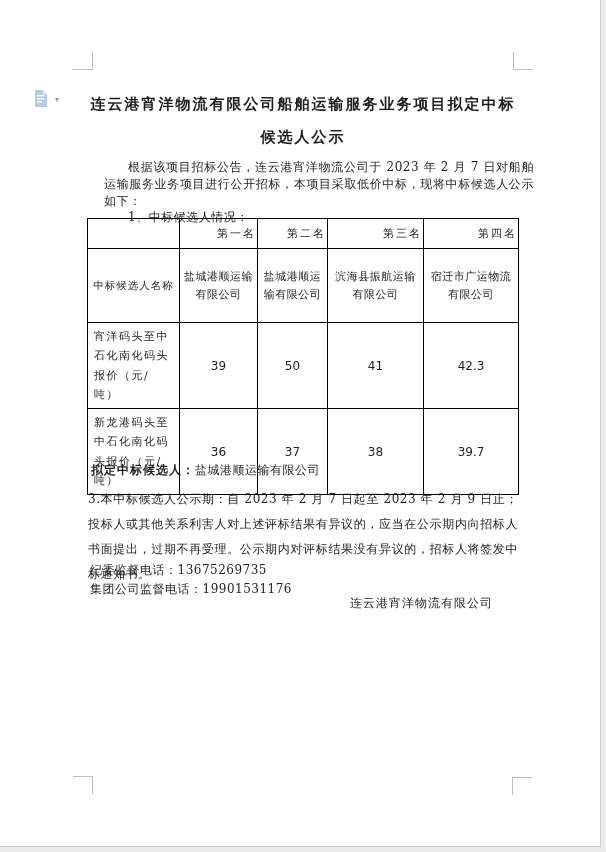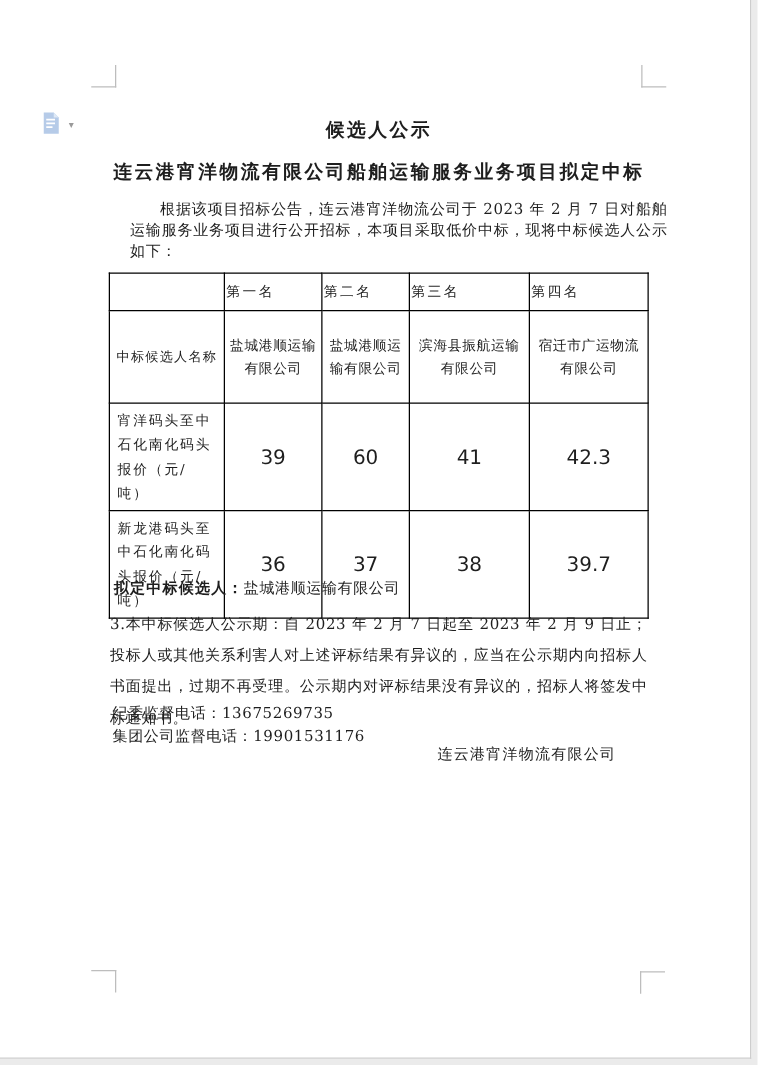--- a/index.html
+++ b/index.html
@@ -38,25 +38,25 @@
     font-size:12px;line-height:16.8px;letter-spacing:0.5px;
   }
   .intro p{margin:0;text-indent:24px;}
   .intro p.just{text-align:justify;}
 
   table.doc-table{
     position:absolute;top:218px;left:87px;width:431px;
     border-collapse:collapse;table-layout:fixed;
   }
   table.doc-table td{border:1px solid #000;vertical-align:middle;overflow:hidden;}
-  .th-cell{font-size:11px;text-align:left;letter-spacing:2px;}
+  .th-cell{font-size:11px;text-align:right;letter-spacing:2px;}
   .lab-center{font-size:10.5px;text-align:center;letter-spacing:1px;}
   .lab-left{font-size:11px;text-align:left;padding:4px 6px;line-height:1.75;letter-spacing:1.5px;}
   .name-cell{font-size:11px;text-align:center;padding:2px 4px;line-height:1.6;letter-spacing:0.5px;}
-  .val{font-size:16px;text-align:center;font-family:"DejaVu Sans",sans-serif;}
+  .val{font-size:12px;text-align:center;font-family:"DejaVu Sans",sans-serif;}
 
   .proposed{position:absolute;top:462px;left:76px;width:430px;font-size:12px;padding-left:15px;letter-spacing:0.5px;}
   .proposed .b{font-weight:bold;letter-spacing:1px;}
 
   .notice{position:absolute;top:487px;left:88px;width:430px;margin:0;
     font-size:12px;line-height:25px;text-align:justify;letter-spacing:0.5px;}
 
   .contacts{position:absolute;top:561px;left:90px;font-size:12px;line-height:19px;letter-spacing:0.5px;}
 
   .sig{position:absolute;top:595px;left:96px;width:413px;text-align:right;
@@ -79,26 +79,27 @@
         <path d="M10 1 l4 4 h-4 z" fill="#dfe9f6"></path>
         <rect x="4" y="6" width="7" height="1.4" fill="#ffffff"></rect>
         <rect x="4" y="9" width="7" height="1.4" fill="#ffffff"></rect>
         <rect x="4" y="12" width="5" height="1.4" fill="#ffffff"></rect>
       </svg>
     </span>
     <span class="arrow">▾</span>
   </div>
 
   <div class="title">
+    <div>连云港宵洋物流有限公司船舶运输服务业务项目拟定中标</div>
     <div>候选人公示</div>
-    <div>连云港宵洋物流有限公司船舶运输服务业务项目拟定中标</div>
   </div>
 
   <div class="intro">
     <p class="just">根据该项目招标公告，连云港宵洋物流公司于 2023 年 2 月 7 日对船舶运输服务业务项目进行公开招标，本项目采取低价中标，现将中标候选人公示如下：</p>
+    <p>1、中标候选人情况：</p>
   </div>
 
   <table class="doc-table">
     <colgroup>
       <col style="width:92px">
         <col style="width:78px">
         <col style="width:70px">
         <col style="width:96px">
         <col style="width:95px">
     </colgroup>
@@ -113,21 +114,21 @@
     <tr style="height:74px">
       <td class="lab-center">中标候选人名称</td>
       <td class="name-cell">盐城港顺运输有限公司</td>
       <td class="name-cell">盐城港顺运输有限公司</td>
       <td class="name-cell">滨海县振航运输有限公司</td>
       <td class="name-cell">宿迁市广运物流有限公司</td>
     </tr>
     <tr style="height:65px">
       <td class="lab-left">宵洋码头至中石化南化码头报价（元/吨）</td>
       <td class="val">39</td>
-      <td class="val">60</td>
+      <td class="val">50</td>
       <td class="val">41</td>
       <td class="val">42.3</td>
     </tr>
     <tr style="height:65px">
       <td class="lab-left">新龙港码头至中石化南化码头报价（元/吨）</td>
       <td class="val">36</td>
       <td class="val">37</td>
       <td class="val">38</td>
       <td class="val">39.7</td>
     </tr>

